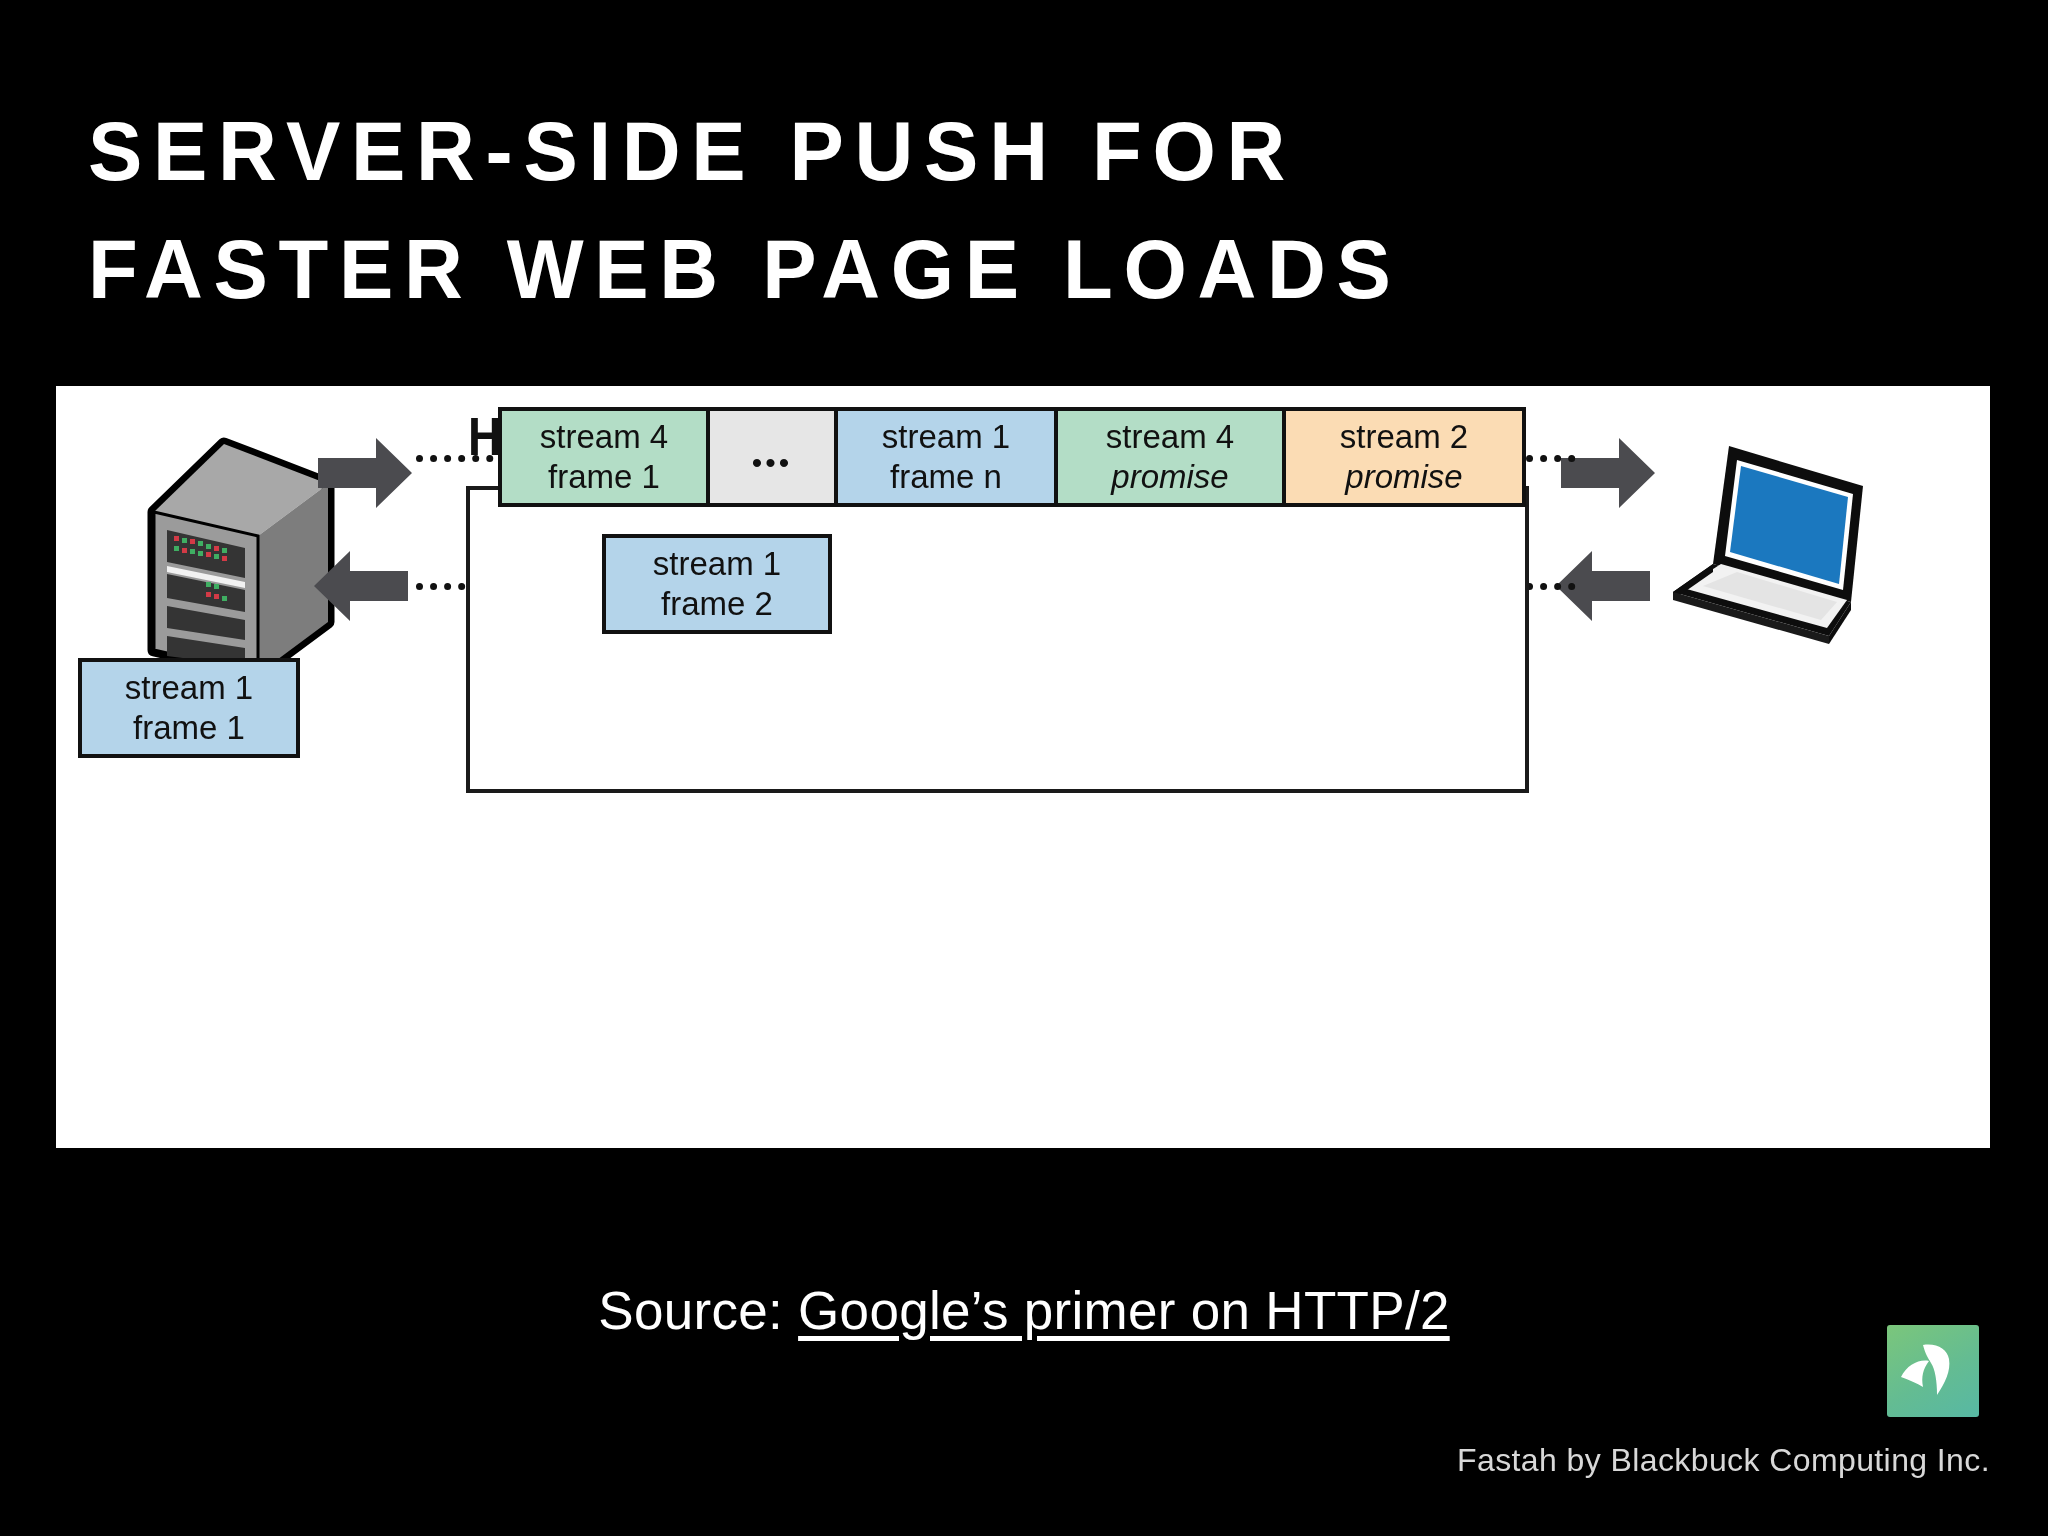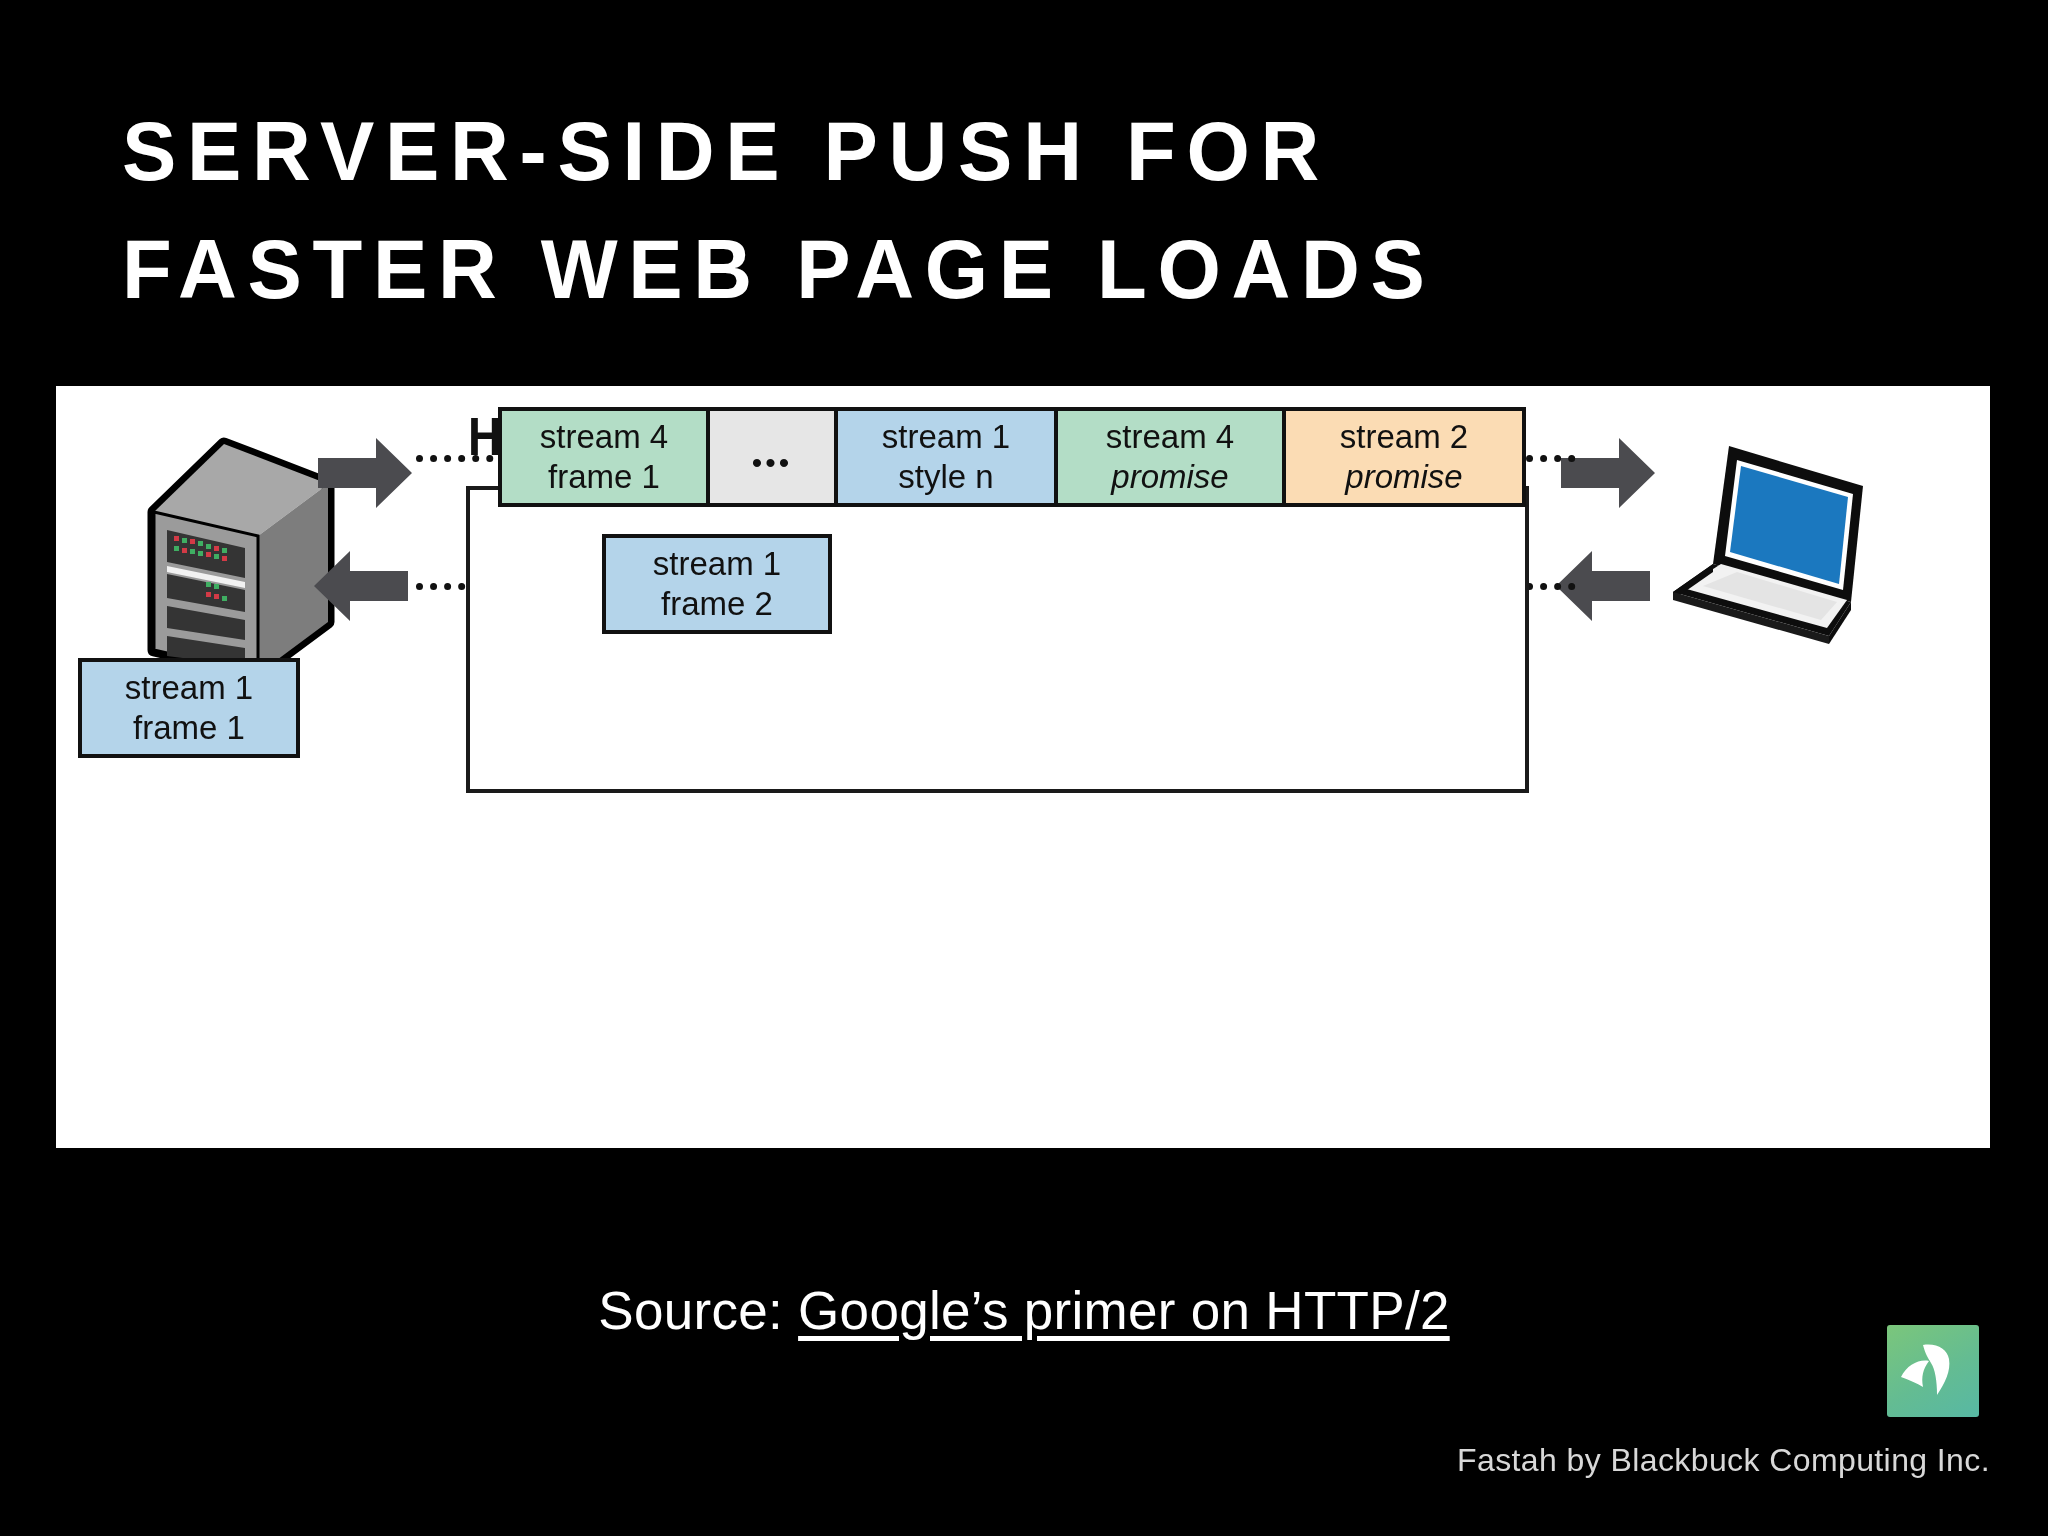--- a/index.html
+++ b/index.html
@@ -19,21 +19,20 @@
     height: 1536px;
     background: #000000;
   }
 
   
   .title-block {
     position: absolute;
     left: 88px;
     top: 92px;
     width: 1700px;
-    margin-left: 34px;
   }
   .title-line {
     color: #ffffff;
     font-family: "Liberation Sans Narrow", "Liberation Sans", sans-serif;
     font-weight: 700;
     font-size: 84px;
     line-height: 118px;
     letter-spacing: 11px;
     text-transform: uppercase;
     transform: scaleX(0.97);
@@ -322,21 +321,21 @@
     <div class="frame-strip" style="left:442px; top:21px;">
       <div class="frame-cell" style="width:208px; background:#b3ddc6;">
         <span class="l1">stream 4</span>
         <span class="l2">frame 1</span>
       </div>
       <div class="frame-cell ellipsis" style="width:128px; background:#e6e6e6;">
         <span class="l1">•••</span>
       </div>
       <div class="frame-cell" style="width:220px; background:#b4d4ea;">
         <span class="l1">stream 1</span>
-        <span class="l2">style n</span>
+        <span class="l2">frame n</span>
       </div>
       <div class="frame-cell italic" style="width:228px; background:#b3ddc6;">
         <span class="l1">stream 4</span>
         <span class="l2">promise</span>
       </div>
       <div class="frame-cell italic" style="width:236px; background:#fbdcb4;">
         <span class="l1">stream 2</span>
         <span class="l2">promise</span>
       </div>
     </div>

